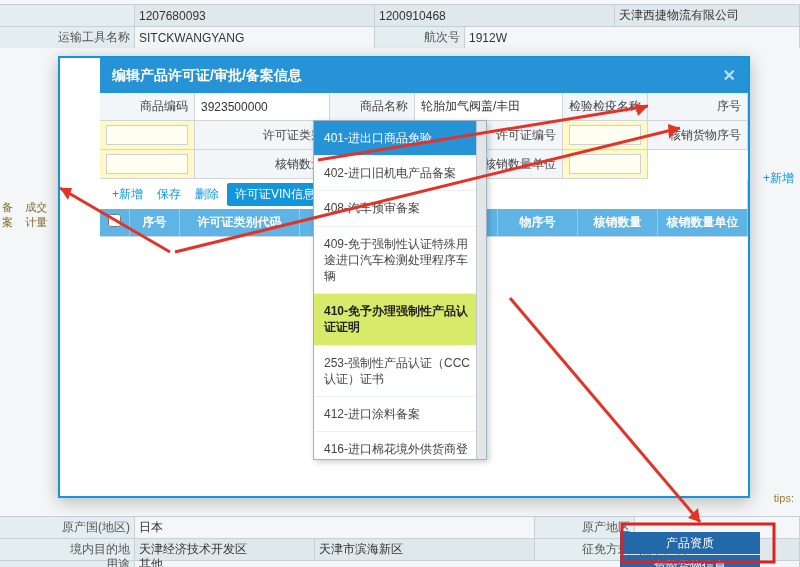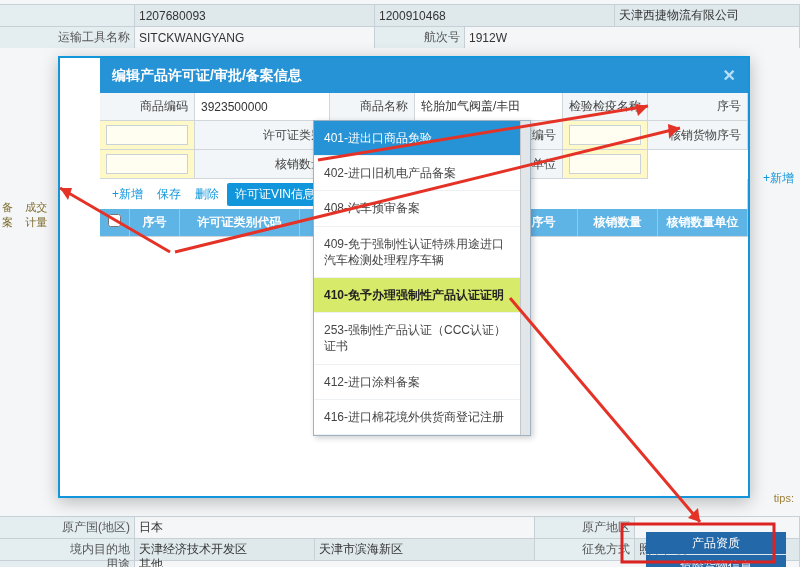--- a/index.html
+++ b/index.html
@@ -113,21 +113,21 @@
   .modal-body-blank {
     height: 260px;
     border-top: 1px solid #d0d6da;
     position: relative;
   }
 
   
   .dropdown {
     position: absolute;
     left: 313px; top: 120px;
-    width: 218px;
+    width: 174px;
     background: #fff;
     border: 1px solid #9fb2c1;
     box-shadow: 2px 2px 6px rgba(0,0,0,.2);
     z-index: 5;
     max-height: 340px;
     overflow: hidden;
   }
   .dropdown::after {
     content: ""; position: absolute; top: 0; right: 0; width: 9px; bottom: 0;
     background: linear-gradient(#e2e6e9,#e2e6e9);
@@ -151,21 +151,21 @@
   .anno {
     position: absolute; left: 0; top: 0; width: 800px; height: 567px;
     pointer-events: none; z-index: 20;
   }
   .anno path, .anno polyline { stroke: #e53226; stroke-width: 3; fill: none; }
   .anno polygon { fill: #e53226; }
   .anno rect.box { stroke: #d22; stroke-width: 3; fill: none; }
 
   
   .btm-btn {
-    position: absolute; right: 14px; height: 22px;
+    position: absolute; right: 40px; height: 22px;
     display: flex; align-items: center; justify-content: center;
     color: #fff; font-size: 12px; cursor: pointer;
   }
   .btm-btn.prod { top: 532px; width: 140px; background: #2368a8; }
   .btm-btn.goods { top: 555px; width: 140px; background: #2368a8; }
   .btm-label {
     position: absolute; right: 40px; top: 513px; color: #9c5f24; font-size: 12px;
   }
 
   .tips {

